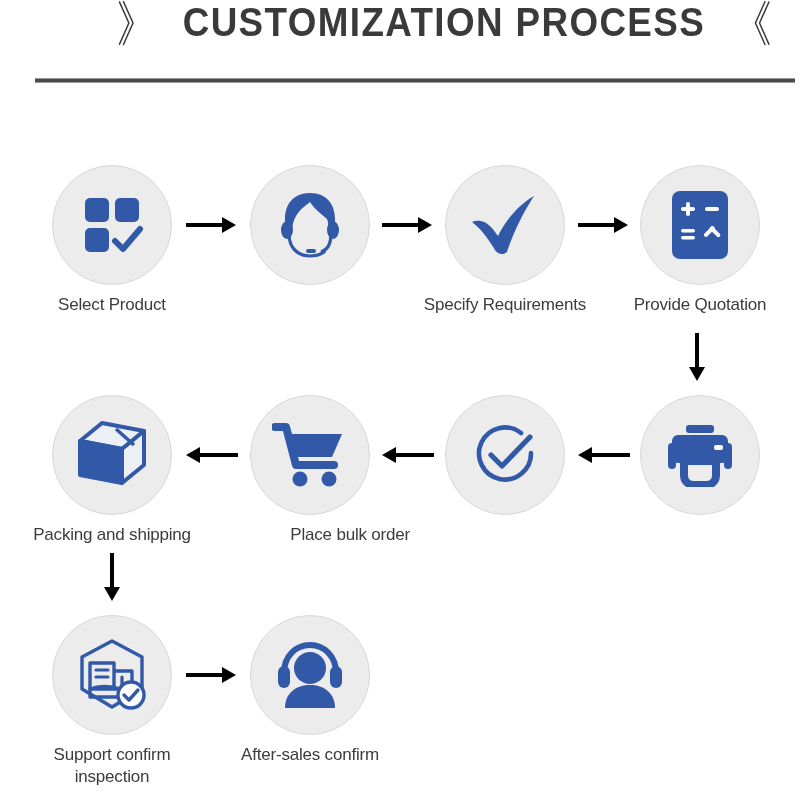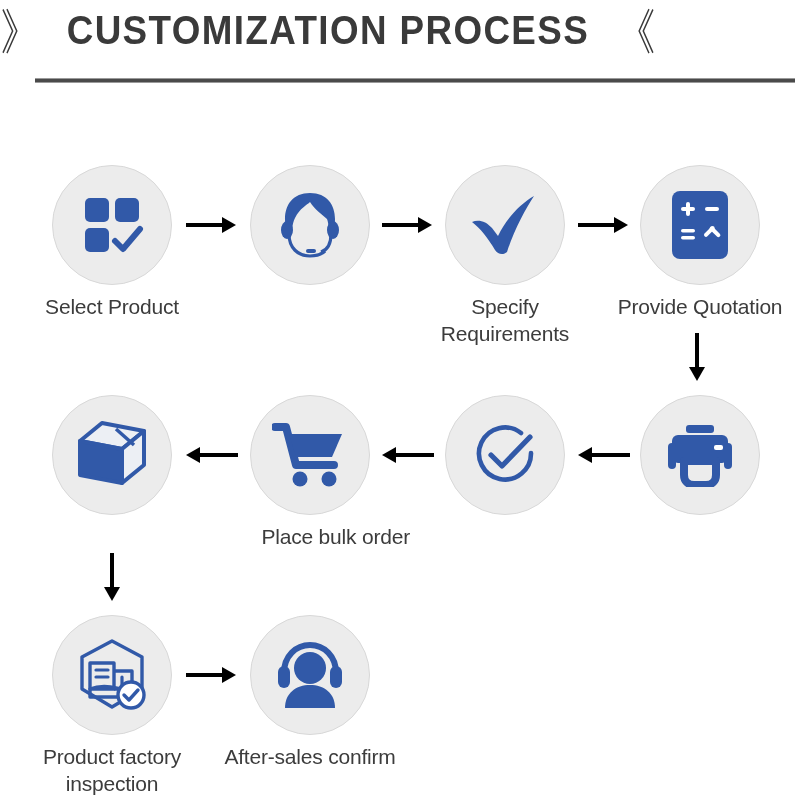--- a/index.html
+++ b/index.html
@@ -19,23 +19,23 @@
   .header {
     position: absolute;
     left: 0;
     top: 0;
     width: 800px;
     height: 92px;
   }
   .title-row {
     position: absolute;
     left: 0;
-    top: 8px;
+    top: 0;
     width: 772px;
-    text-align: left;
+    text-align: right;
     white-space: nowrap;
   }
   .title-text {
     display: inline-block;
     font-family: "Liberation Sans", sans-serif;
     font-size: 40px;
     font-weight: 700;
     letter-spacing: 1.5px;
     color: #3a3a3a;
     transform: scaleX(0.92);
@@ -81,21 +81,21 @@
     border: 1px solid #d8d8d8;
     display: flex;
     align-items: center;
     justify-content: center;
     box-sizing: border-box;
   }
   .circle svg { display: block; }
   .node-label {
     margin-top: 9px;
     font-family: "Liberation Sans", sans-serif;
-    font-size: 21px;
+    font-size: 17px;
     color: #3c3c3c;
     line-height: 1.28;
     letter-spacing: -0.2px;
     white-space: pre-line;
   }
 
   
   .arrow-h, .arrow-v {
     position: absolute;
   }
@@ -261,38 +261,39 @@
   <div class="circle">
     <span>
       <svg width="72" height="72" viewBox="0 0 72 72">
         <path d="M4 22 L26 4 L68 12 L46 30 Z" fill="#eceff4" stroke="#3159a8" stroke-width="4" stroke-linejoin="round"></path>
         <path d="M4 22 L46 30 L46 64 L4 56 Z" fill="#3159a8" stroke="#3159a8" stroke-width="4" stroke-linejoin="round"></path>
         <path d="M46 30 L68 12 L68 46 L46 64 Z" fill="#eceff4" stroke="#3159a8" stroke-width="4" stroke-linejoin="round"></path>
         <path d="M40 10 L58 26" fill="none" stroke="#3159a8" stroke-width="3.4"></path>
       </svg>
     </span>
   </div>
+  <div class="node-label">Packing and shipping</div>
 </div>
 
 <div class="node" style="left:112px; top:615px;">
   <div class="circle">
     <span>
       <svg width="76" height="76" viewBox="0 0 76 76">
         <path d="M38 4 L68 20 L68 52 L38 70 L8 52 L8 20 Z" fill="none" stroke="#3159a8" stroke-width="3.4" stroke-linejoin="round"></path>
         <path d="M16 26 L40 26 L40 52 L16 52 Z" fill="none" stroke="#3159a8" stroke-width="3.4" stroke-linejoin="round"></path>
         <path d="M40 34 L58 34 L58 52 L40 52" fill="none" stroke="#3159a8" stroke-width="3.4" stroke-linejoin="round"></path>
         <path d="M22 33 L34 33 M22 40 L34 40" stroke="#3159a8" stroke-width="3.2" stroke-linecap="round"></path>
         <path d="M48 40 L48 48" stroke="#3159a8" stroke-width="3.2" stroke-linecap="round"></path>
         <path d="M16 52 C28 47 44 50 58 56 L58 60 L16 60 Z" fill="none" stroke="#3159a8" stroke-width="3.4" stroke-linejoin="round"></path>
         <circle cx="57" cy="58" r="13" fill="#ffffff" stroke="#3159a8" stroke-width="3.4"></circle>
         <path d="M50 58 L55 63 L64 53" fill="none" stroke="#3159a8" stroke-width="3.4" stroke-linecap="round" stroke-linejoin="round"></path>
       </svg>
     </span>
   </div>
-  <div class="node-label">Product factory
+  <div class="node-label">Support confirm
 inspection</div>
 </div>
 
 <div class="node" style="left:310px; top:615px;">
   <div class="circle">
     <span>
       <svg width="74" height="70" viewBox="0 0 74 70">
         <path d="M11 33 C11 16 23 5 37 5 C51 5 63 16 63 33" fill="none" stroke="#3159a8" stroke-width="6" stroke-linecap="round"></path>
         <rect x="5" y="26" width="12" height="22" rx="6" fill="#3159a8"></rect>
         <rect x="57" y="26" width="12" height="22" rx="6" fill="#3159a8"></rect>

